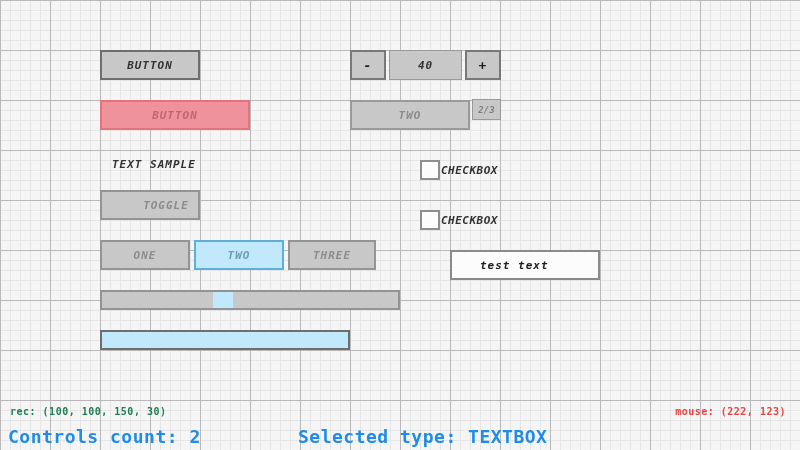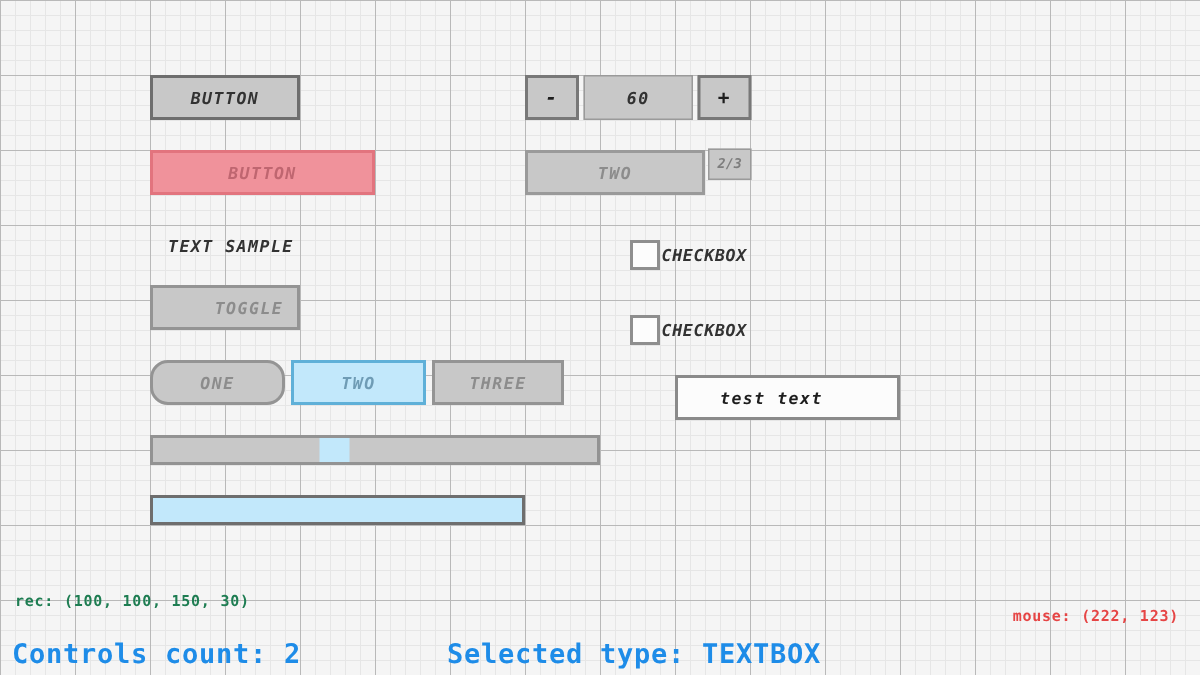--- a/index.html
+++ b/index.html
@@ -63,46 +63,46 @@
 <div class="stage">
 
   <div class="ctl gray-fill btn-normal" style="left:100px; top:50px; width:100px; height:30px;">BUTTON</div>
 
   <div class="ctl btn-pink" style="left:100px; top:100px; width:150px; height:30px;">BUTTON</div>
 
   <div class="ctl label-dark" style="left:112px; top:157px; height:14px;">TEXT SAMPLE</div>
 
   <div class="ctl gray-fill btn-soft" style="left:100px; top:190px; width:100px; height:30px;padding-left:32px;">TOGGLE</div>
 
-  <div class="ctl gray-fill btn-soft" style="left:100px; top:240px; width:90px; height:30px;border-radius:12px;">ONE</div>
+  <div class="ctl gray-fill btn-soft" style="left:100px; top:240px; width:90px; height:30px;">ONE</div>
   <div class="ctl tab-on" style="left:194px; top:240px; width:90px; height:30px;">TWO</div>
   <div class="ctl gray-fill btn-soft" style="left:288px; top:240px; width:88px; height:30px;text-align:center;">THREE</div>
 
   <div class="ctl slider-track" style="left:100px; top:290px; width:300px; height:20px;">
     <div class="slider-handle" style="left:111px;"></div>
   </div>
 
   <div class="ctl progress" style="left:100px; top:330px; width:250px; height:20px;"></div>
 
   <div class="ctl gray-fill spin-btn" style="left:350px; top:50px; width:36px; height:30px;">-</div>
-  <div class="ctl gray-fill spin-val" style="left:389px; top:50px; width:73px; height:30px;">60</div>
+  <div class="ctl gray-fill spin-val" style="left:389px; top:50px; width:73px; height:30px;">40</div>
   <div class="ctl gray-fill spin-btn" style="left:465px; top:50px; width:36px; height:30px;">+</div>
 
   <div class="ctl gray-fill drop" style="left:350px; top:100px; width:120px; height:30px;">TWO</div>
   <div class="ctl gray-fill badge" style="left:472px; top:99px; width:29px; height:21px;">2/3</div>
 
   <div class="ctl checkbox-box" style="left:420px; top:160px; width:20px; height:20px;"></div>
   <div class="ctl label-dark" style="left:441px; top:163px; height:14px; letter-spacing:0.5px;">CHECKBOX</div>
 
   <div class="ctl checkbox-box" style="left:420px; top:210px; width:20px; height:20px;"></div>
   <div class="ctl label-dark" style="left:441px; top:213px; height:14px; letter-spacing:0.5px;">CHECKBOX</div>
 
   <div class="ctl textbox" style="left:450px; top:250px; width:150px; height:30px;padding-left:28px;">test text</div>
 
-  <div class="status status-small green" style="left:10px; top:396px;">rec: (100, 100, 150, 30)</div>
+  <div class="status status-small green" style="left:10px; top:406px;">rec: (100, 100, 150, 30)</div>
 
   <div class="status status-big blue" style="left:8px; top:426px;">Controls count: 2</div>
 
   <div class="status status-big blue" style="left:298px; top:426px;">Selected type: TEXTBOX</div>
 
   <div class="status status-small red" style="right:14px; top:406px;margin-left:19px;">mouse: (222, 123)</div>
 
 
 </div>
 

